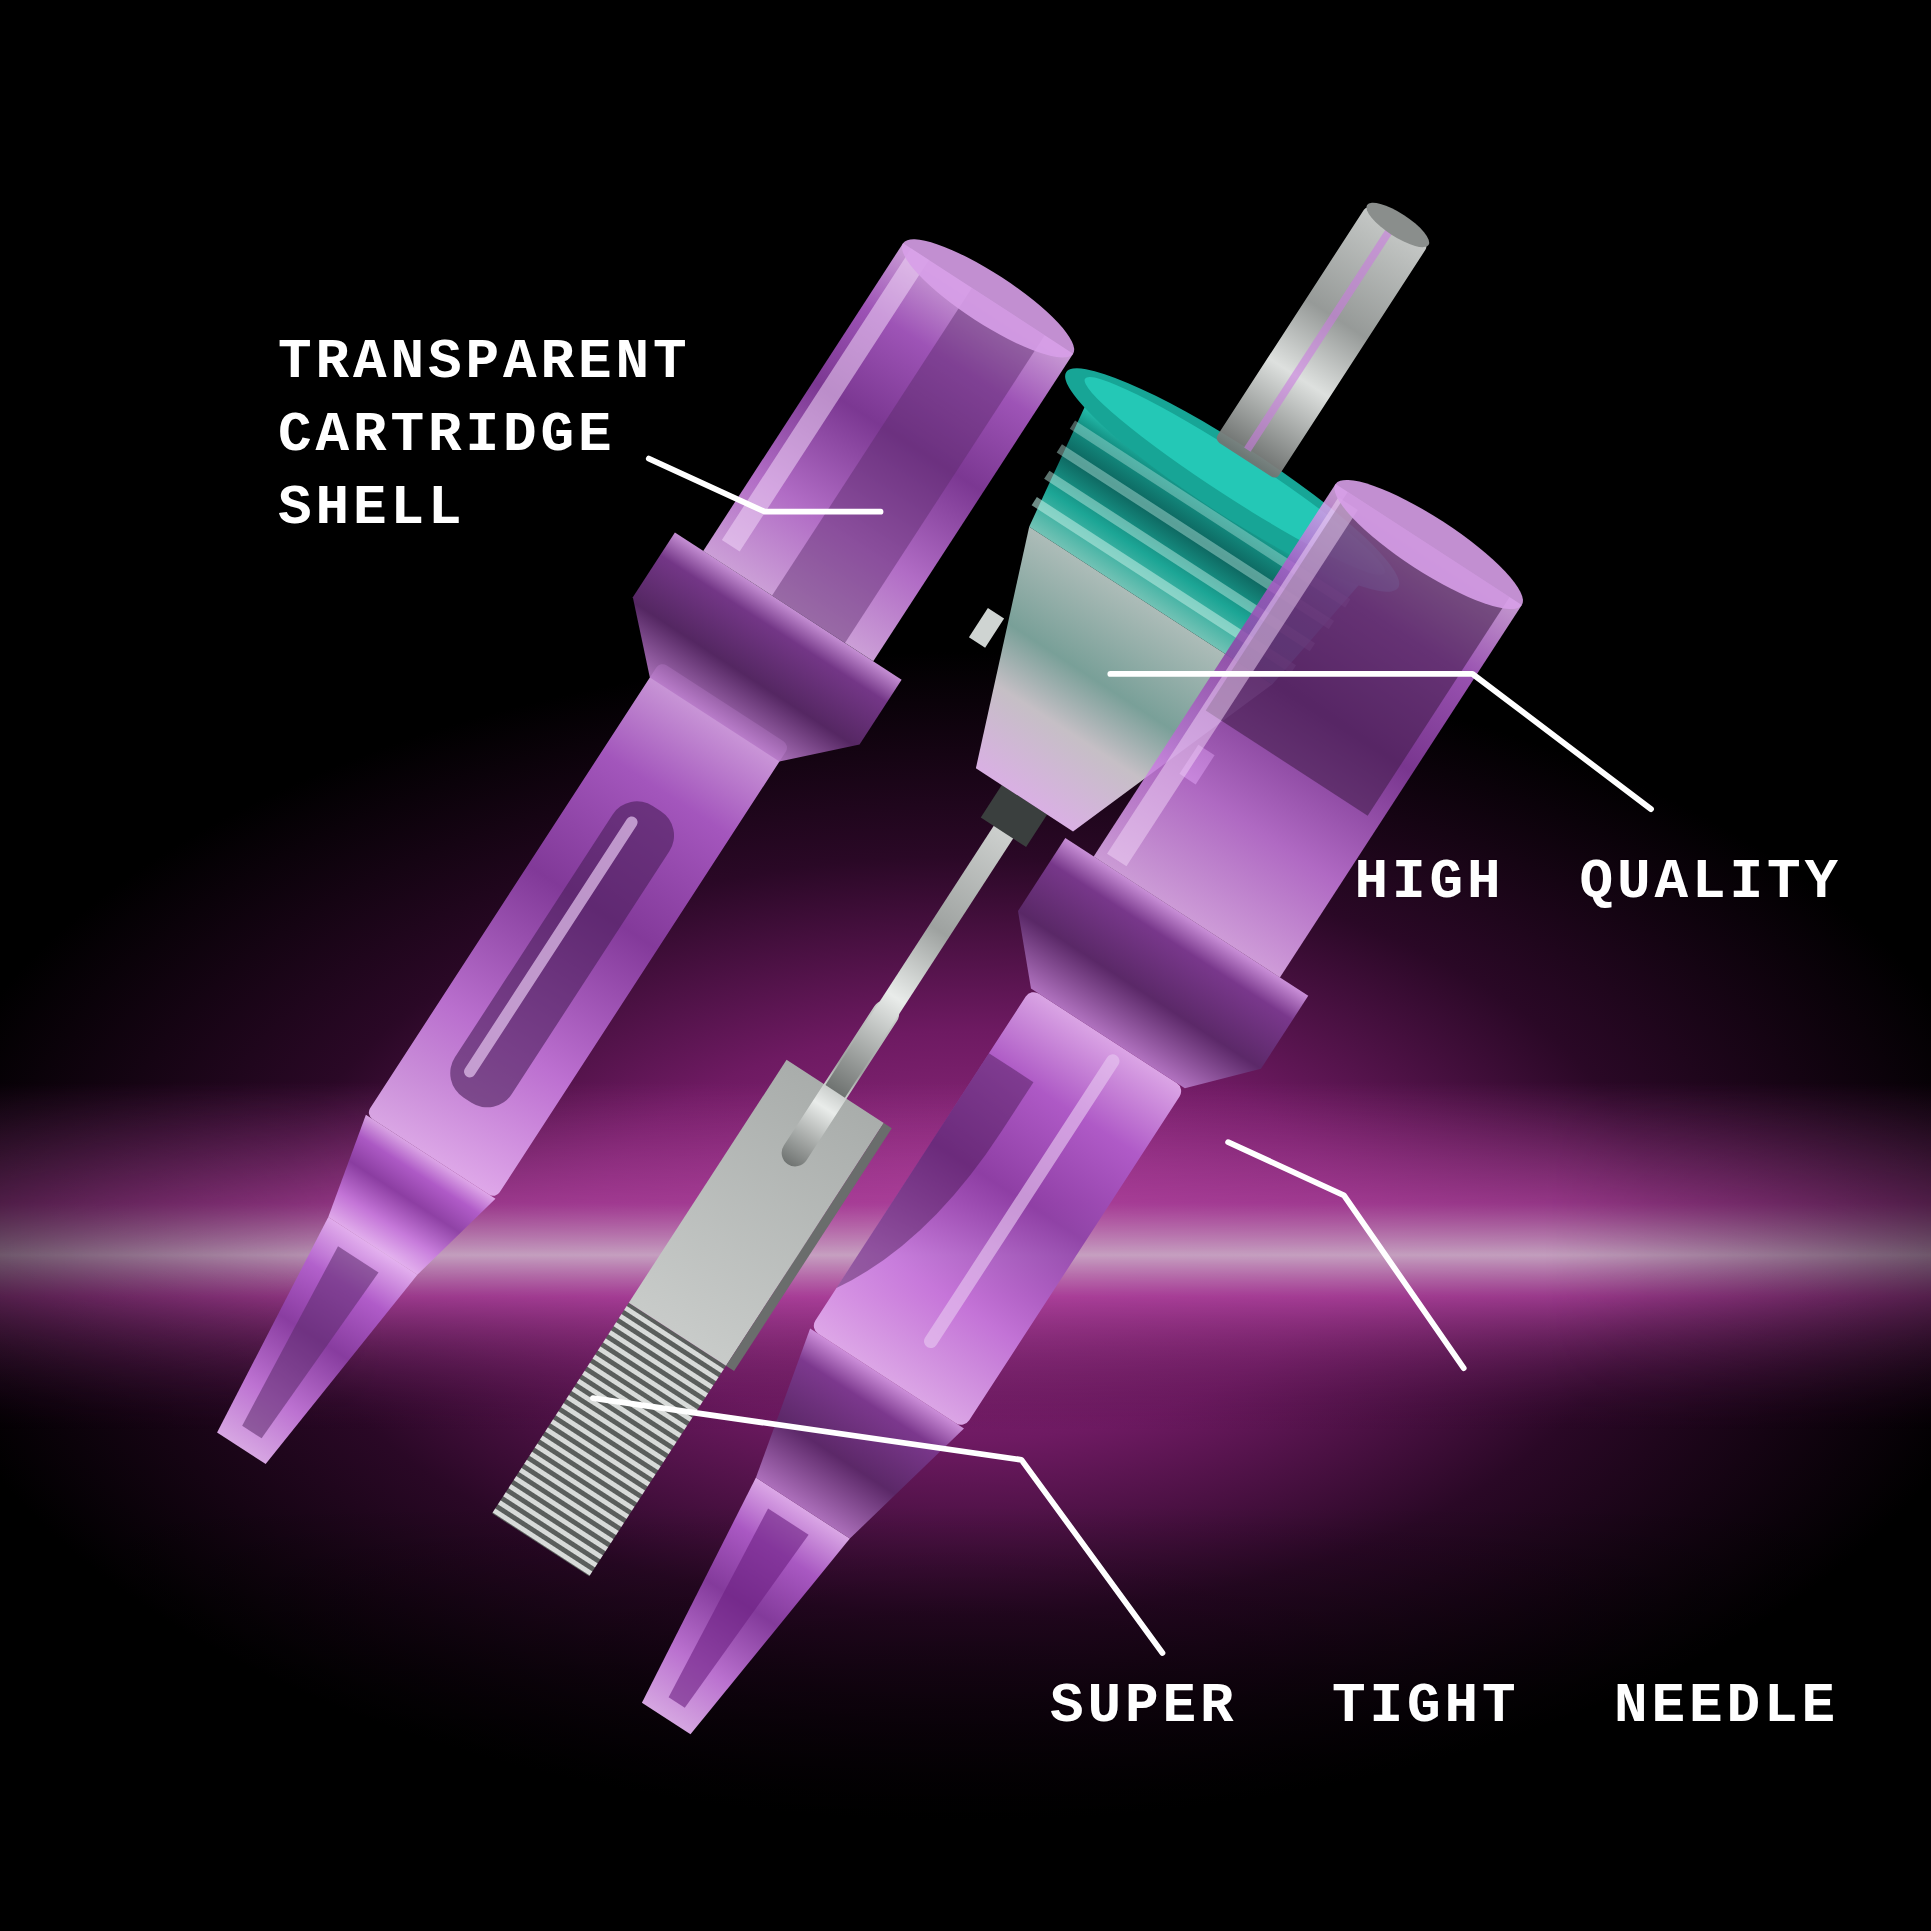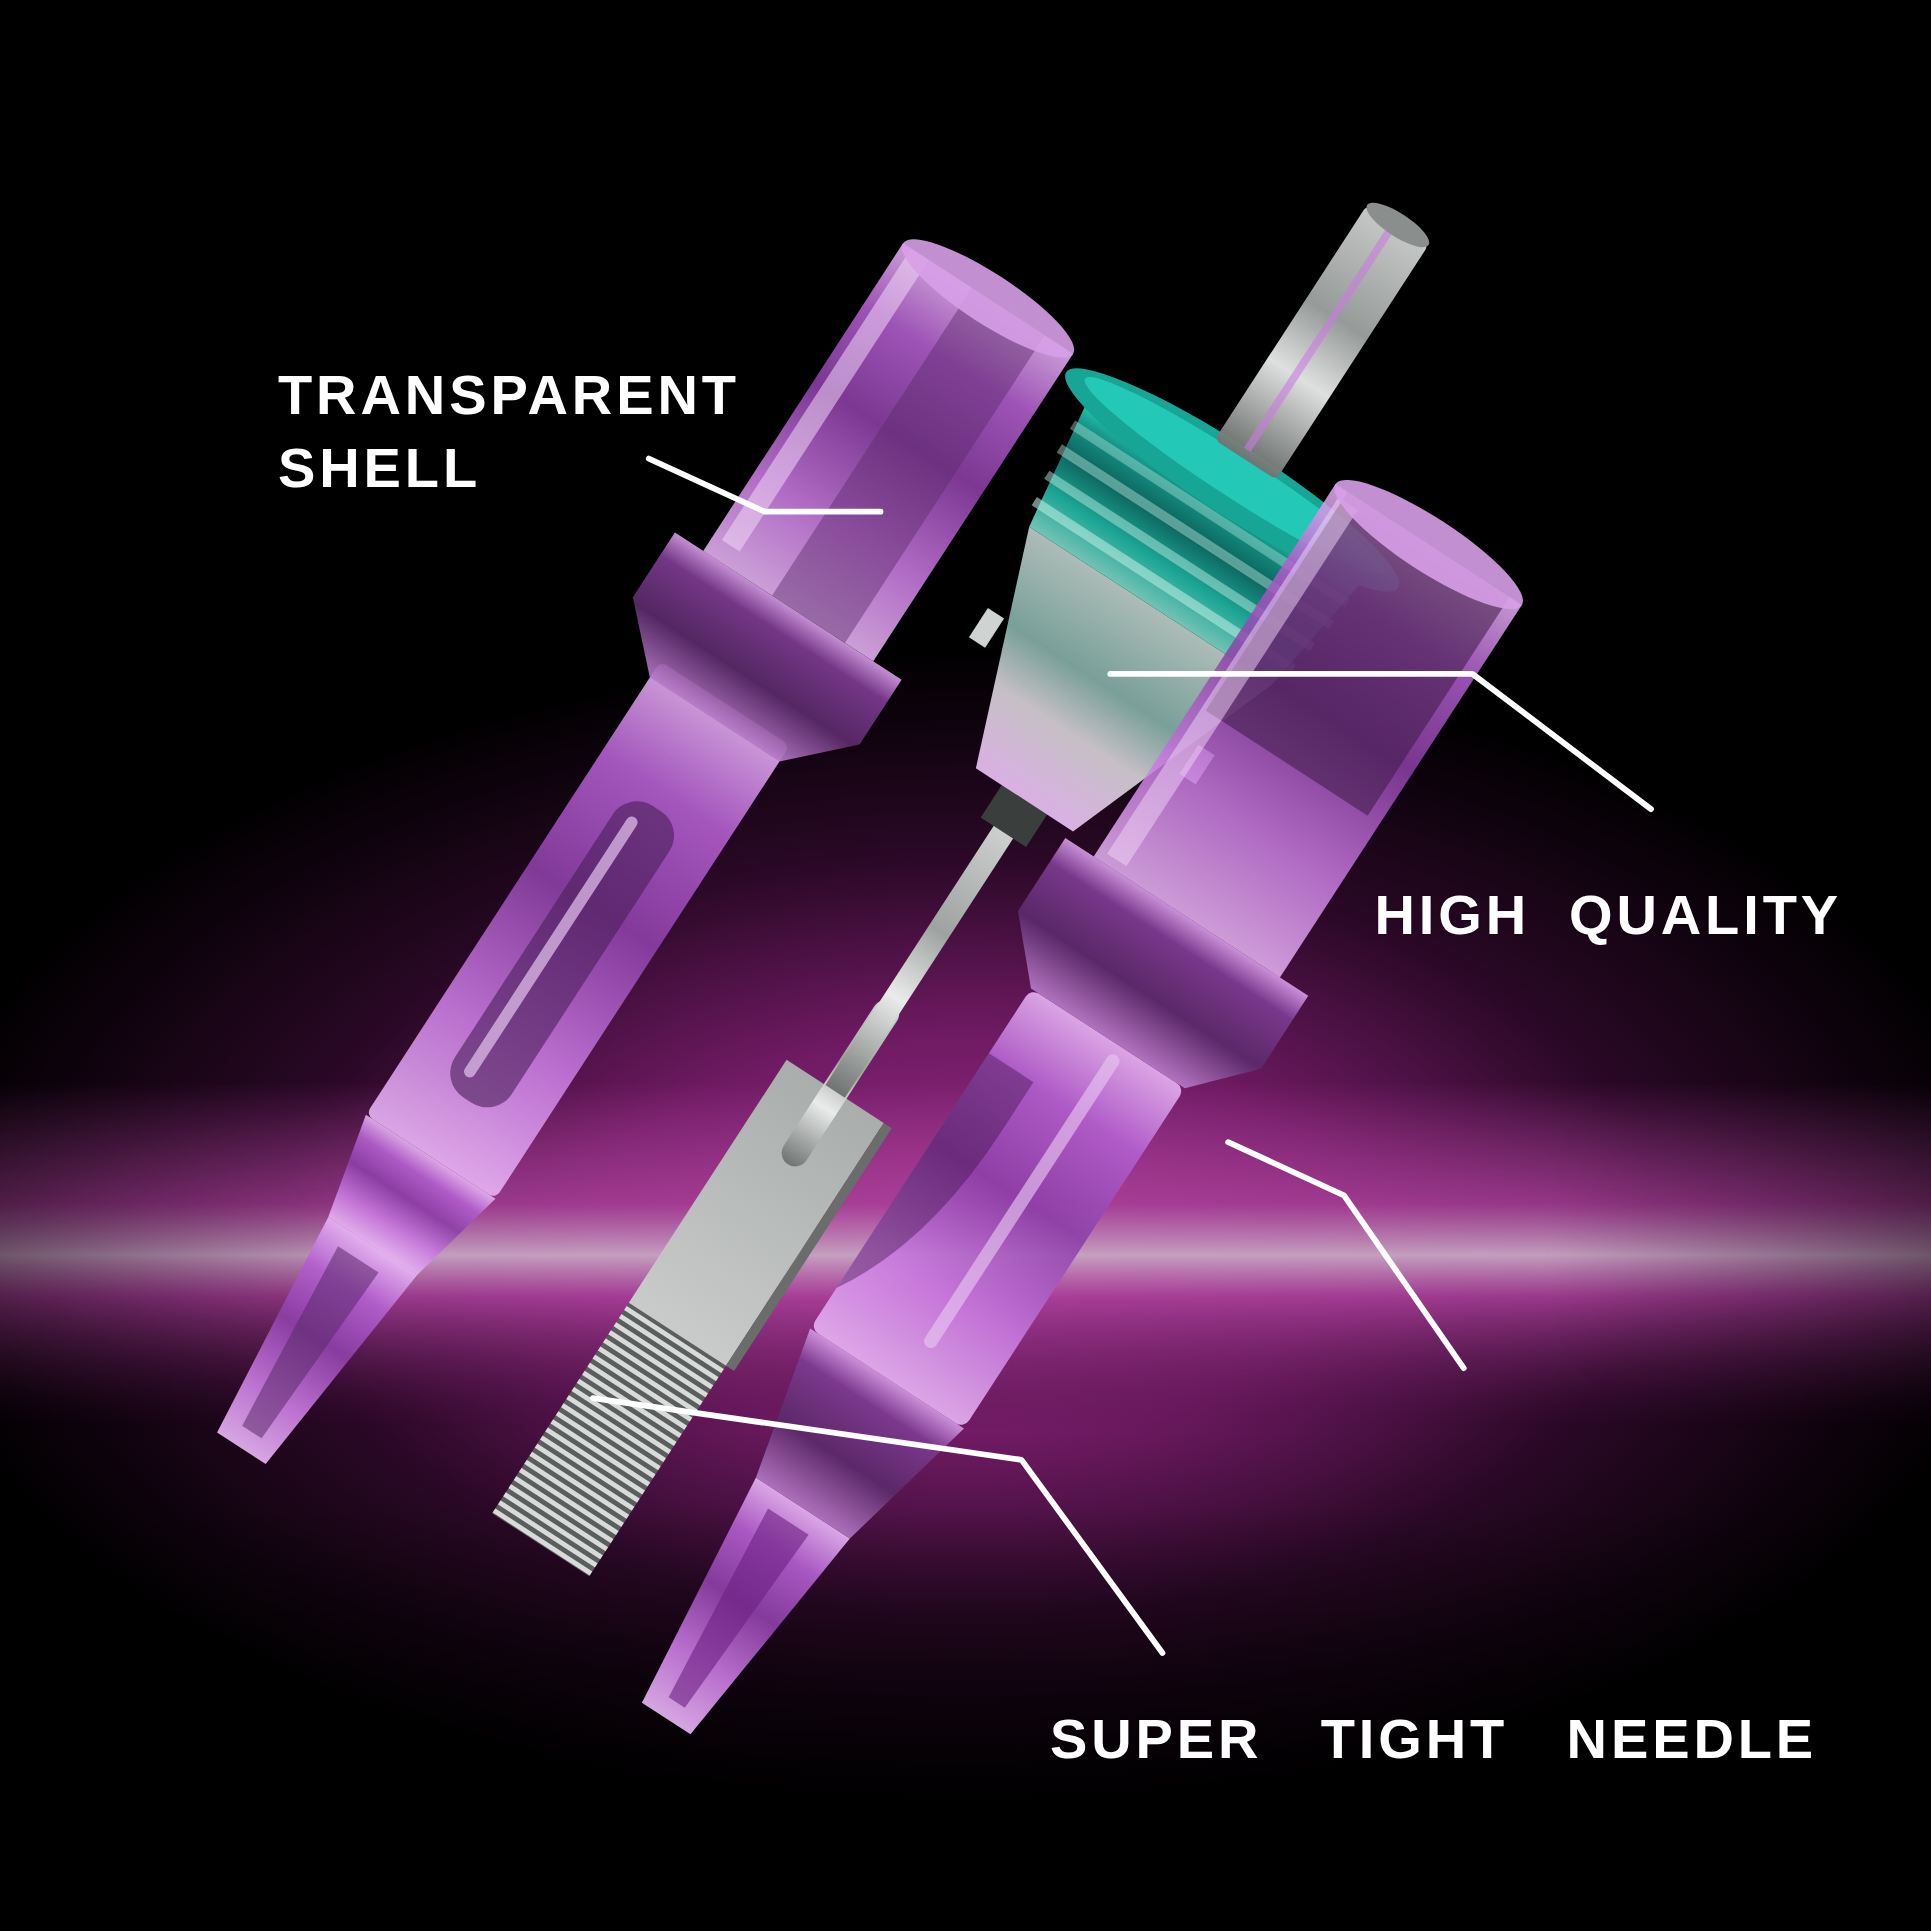--- a/index.html
+++ b/index.html
@@ -20,29 +20,28 @@
     .stage svg.art {
       position: absolute;
       left: 0;
       top: 0;
       width: 1931px;
       height: 1931px;
     }
     .label {
       position: absolute;
       color: #ffffff;
-      font-family: Liberation Sans, sans-serif;
+      font-family: Liberation Mono, monospace;
       font-weight: bold;
       font-size: 56px;
       line-height: 73px;
       letter-spacing: 3.9px;
       text-transform: uppercase;
       white-space: nowrap;
       text-shadow: 0 0 1.9px rgba(0,0,0,0.35);
-      margin-top: 32px;
     }
     .label .line { display: block; }
     .label.align-right { text-align: right; }
     .label.align-left { text-align: left; }
 
     #label-shell { left: 278px; top: 326px; }
     #label-silicone { right: 89px; top: 846px; }
     #label-cushion { right: 97px; top: 1332px; }
     #label-needle { left: 1050px; top: 1670px; word-spacing: 9.7px; }
   </style>
@@ -203,20 +202,21 @@
     <g fill="none" stroke="#ffffff" stroke-width="6" stroke-linecap="round" stroke-linejoin="round">
       <polyline points="672,475 792,530 912,530"></polyline>
       <polyline points="1150,698 1525,698 1710,838"></polyline>
       <polyline points="1272,1183 1392,1238 1516,1417"></polyline>
       <polyline points="614,1448 1058,1512 1204,1712"></polyline>
     </g>
   </svg>
 
   <div id="label-shell" class="label align-left">
     <span class="line">TRANSPARENT</span>
+    <span class="line">CARTRIDGE</span>
     <span class="line">SHELL</span>
   </div>
 
   <div id="label-silicone" class="label align-right">
     <span class="line" style="white-space:pre">HIGH  QUALITY</span>
   </div>
 
   <div id="label-cushion" class="label align-right">
   </div>
 

